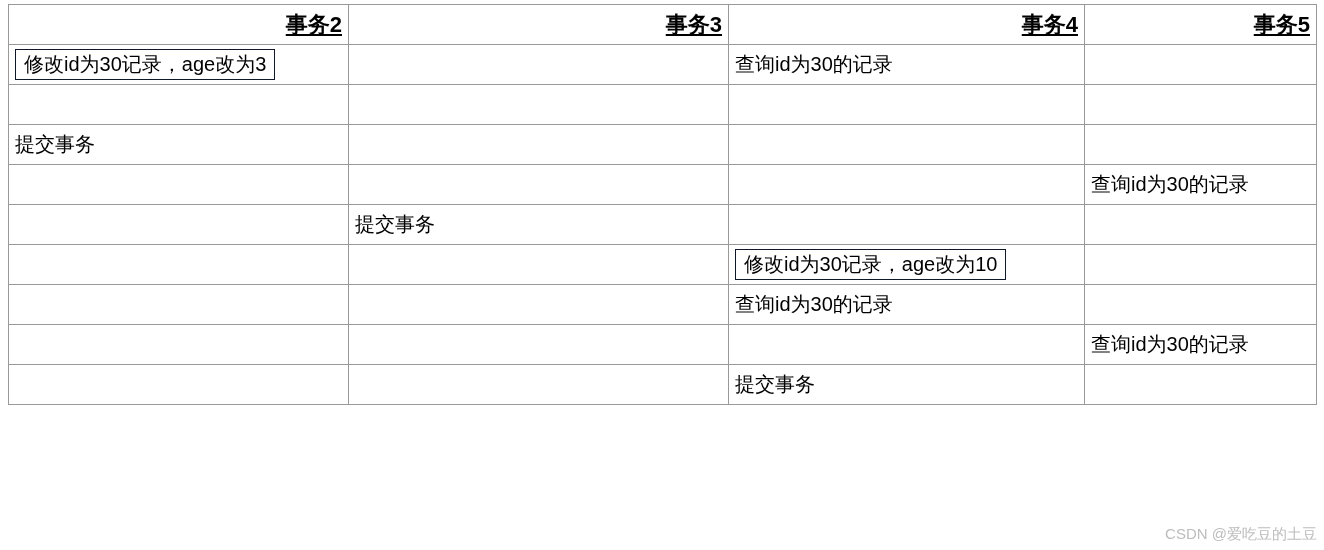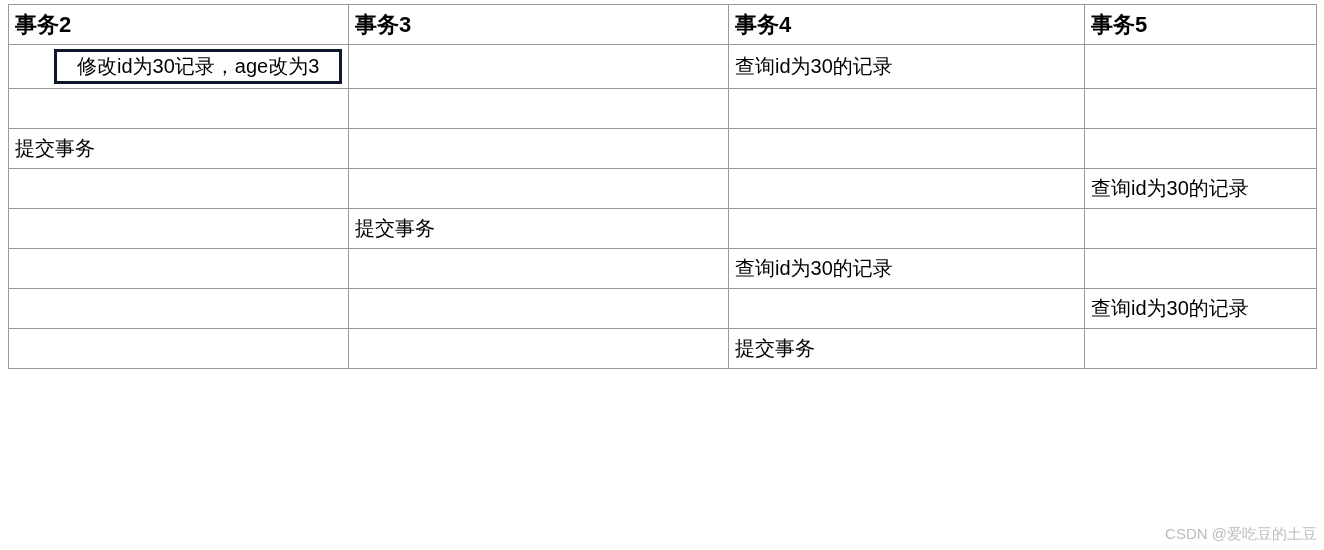--- a/index.html
+++ b/index.html
@@ -23,33 +23,33 @@
       border: 1px solid #999;
       padding: 4px 6px;
       text-align: left;
       height: 40px;
       vertical-align: middle;
       background: #fff;
       overflow: visible;
       white-space: nowrap;
     }
     th {
-      text-align: left;
+      text-align: right;
       font-weight: bold;
       font-size: 22px;
+      text-decoration: underline;
     }
     colgroup col:nth-child(1){ width: 340px; }
     colgroup col:nth-child(2){ width: 380px; }
     colgroup col:nth-child(3){ width: 356px; }
     colgroup col:nth-child(4){ width: 232px; }
     .hl span.box {
-      border: 3px solid #0f172a;
-      padding: 1px 20px;
+      border: 1px solid #0f172a;
+      padding: 1px 8px;
       display: inline-block;
-      margin-left: 39px;
     }
     .watermark {
       position: absolute;
       right: 7px;
       bottom: 6px;
       font-size: 15px;
       color: #bdbdbd;
     }
   </style>
 </head>
@@ -97,20 +97,26 @@
       </tr>
       <tr>
         <td></td>
         <td>提交事务</td>
         <td></td>
         <td></td>
       </tr>
       <tr>
         <td></td>
         <td></td>
+        <td class="hl"><span class="box">修改id为30记录，age改为10</span></td>
+        <td></td>
+      </tr>
+      <tr>
+        <td></td>
+        <td></td>
         <td>查询id为30的记录</td>
         <td></td>
       </tr>
       <tr>
         <td></td>
         <td></td>
         <td></td>
         <td>查询id为30的记录</td>
       </tr>
       <tr>

